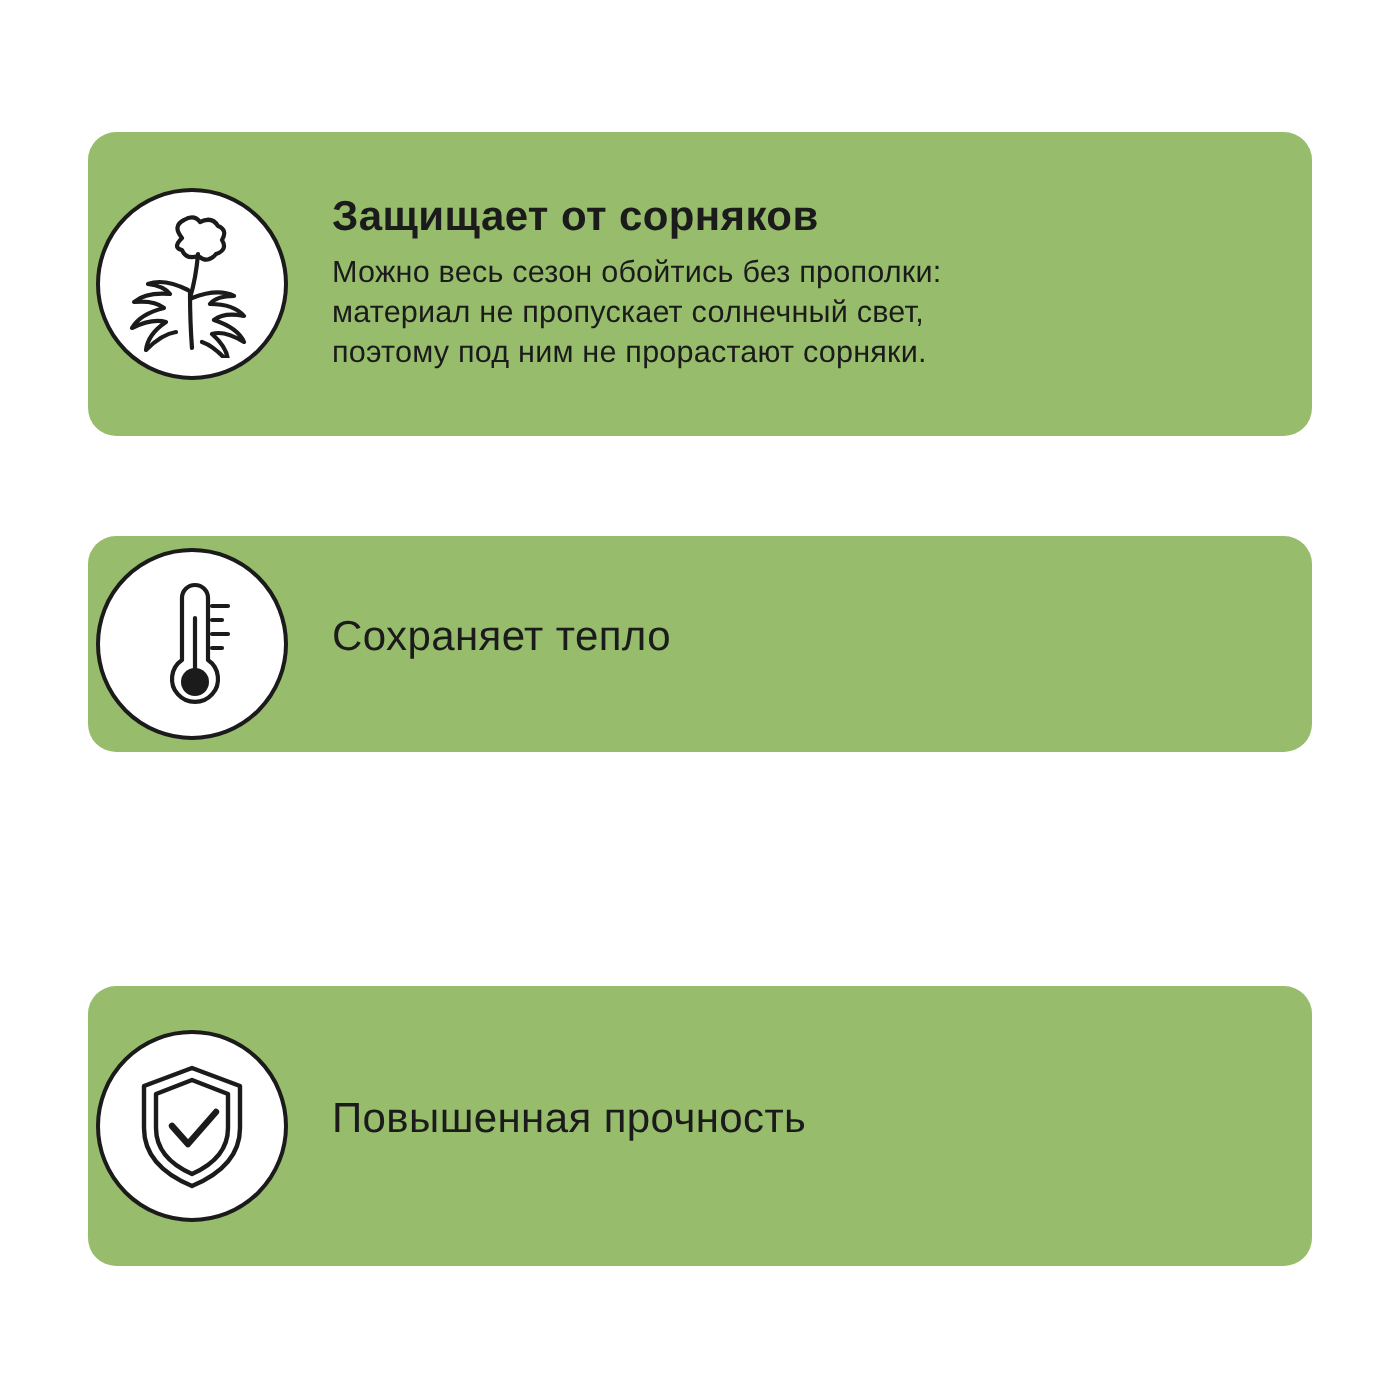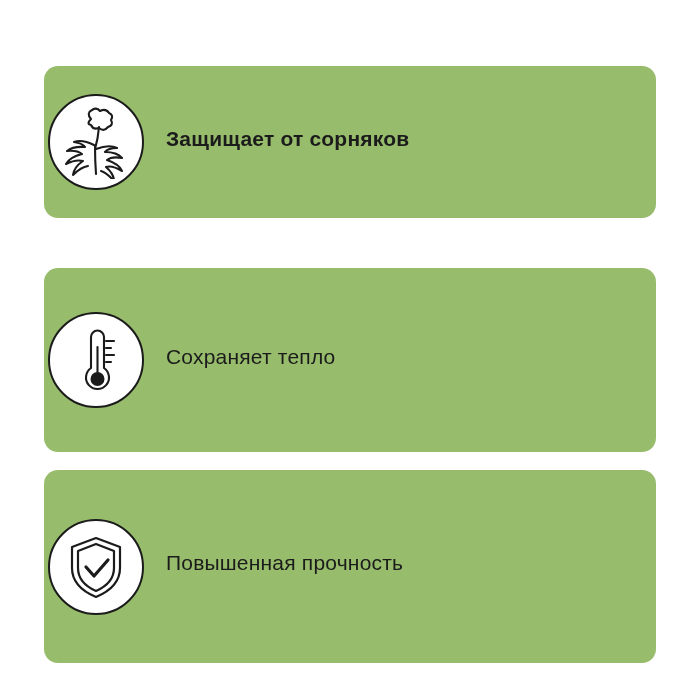--- a/index.html
+++ b/index.html
@@ -21,22 +21,22 @@
   }
   .card {
     position: absolute;
     left: 44px;
     width: 612px;
     background: #97bd6c;
     border-radius: 14px;
     box-sizing: border-box;
   }
   .card-1 { top: 66px;  height: 152px; }
-  .card-2 { top: 268px; height: 184px; }
-  .card-3 { top: 470px; height: 193px; }
+  .card-2 { top: 268px; height: 108px; }
+  .card-3 { top: 493px; height: 140px; }
 
   .icon-badge {
     position: absolute;
     left: 4px;
     top: 50%;
     transform: translateY(-50%);
     width: 96px;
     height: 96px;
     border-radius: 50%;
     background: #ffffff;
@@ -94,20 +94,23 @@
           <path d="M33 40 q-12 -6 -20 -3 q8 1 11 5 q-12 -1 -18 4 q10 -1 15 3 q-12 3 -16 10 q10 -5 17 -3 q-9 6 -10 14 q8 -8 15 -9"></path>
 
           <path d="M35 44 q13 -5 21 -1 q-9 0 -12 4 q12 0 17 6 q-10 -2 -15 2 q12 4 15 11 q-10 -6 -16 -4 q8 7 8 14 q-7 -8 -13 -10"></path>
 
           <path d="M34 41 q0 15 1 28"></path>
         </g>
       </svg>
     </div>
     <div class="card-text">
       <div class="card-title">Защищает от сорняков</div>
+      <div class="card-body">Можно весь сезон обойтись без прополки:
+материал не пропускает солнечный свет,
+поэтому под ним не прорастают сорняки.</div>
     </div>
   </div>
 
   <div class="card card-2">
     <div class="icon-badge">
       <svg width="62" height="74" viewBox="0 0 62 74">
         <g fill="none" stroke="#1b1b1b" stroke-width="2.1" stroke-linecap="round" stroke-linejoin="round">
           <path d="M26 45 V14 a6.5 6.5 0 0 1 13 0 v31 a11.5 11.5 0 1 1 -13 0 z"></path>
           <line x1="32.5" y1="24" x2="32.5" y2="50"></line>
           <line x1="41" y1="18" x2="49" y2="18"></line>

